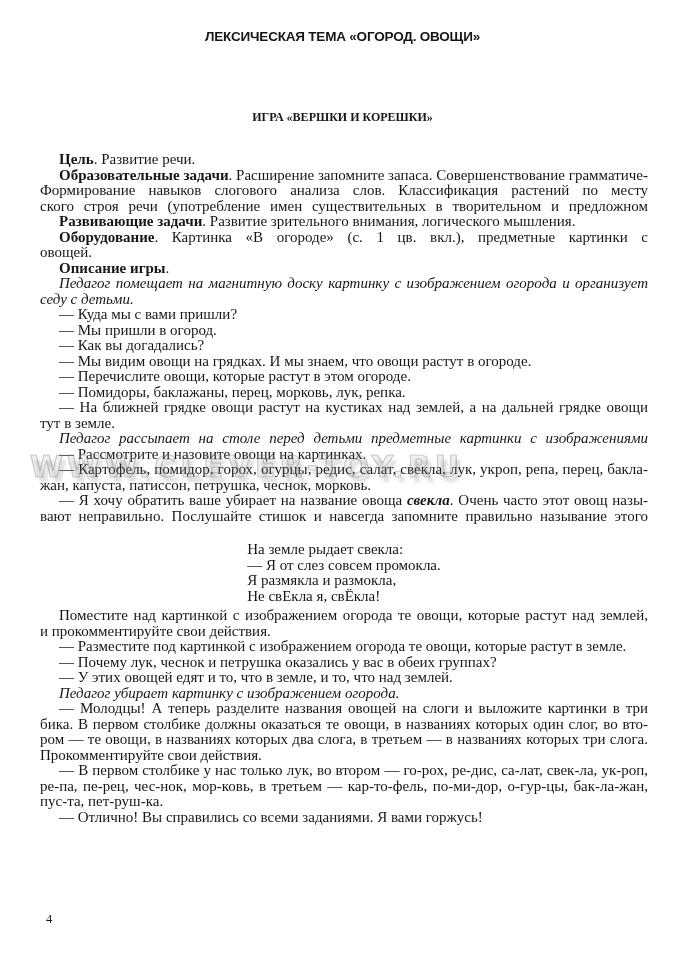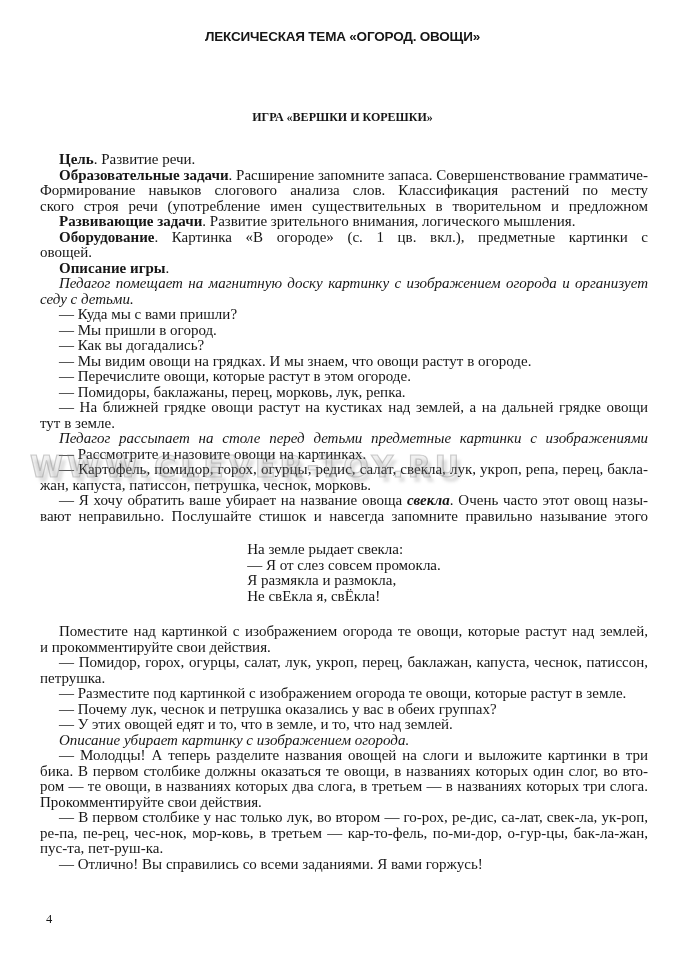--- a/index.html
+++ b/index.html
@@ -19,21 +19,21 @@
   }
   .body-text {
     position:absolute; left:40px; top:152px; width:608px;
     font-size:15px; line-height:15.5px;
   }
   .para { margin:0; }
   .line { height:15.5px; overflow:hidden; }
   .line.j { text-align:justify; text-align-last:justify; }
   .line.j::after { content:""; display:inline-block; width:100%; height:0; }
   .para > .line:first-child { text-indent:19px; }
-  .para.poem { display:table; margin:18px auto 20px auto; }
+  .para.poem { display:table; margin:18px auto 4px auto; }
   .para.poem > .line { text-indent:0; }
   .b  { font-weight:bold; }
   .i  { font-style:italic; }
   .bi { font-weight:bold; font-style:italic; }
   .watermark {
     position:absolute; left:30px; top:452px; white-space:nowrap;
     font-family:"DejaVu Sans", sans-serif; font-weight:bold;
     font-size:30px; letter-spacing:4px; line-height:1;
     color:rgba(120,120,120,0.10);
     -webkit-text-stroke:1.2px rgba(125,125,125,0.38);
@@ -111,34 +111,30 @@
         <div class="line"><span>На земле рыдает свекла:</span></div>
         <div class="line"><span>— Я от слез совсем промокла.</span></div>
         <div class="line"><span>Я размякла и размокла,</span></div>
         <div class="line"><span>Не свЕкла я, свЁкла!</span></div>
       </div>
       <div class="para">
         <div class="line j"><span>Поместите над картинкой с изображением огорода те овощи, которые растут над землей,</span></div>
         <div class="line"><span>и прокомментируйте свои действия.</span></div>
       </div>
       <div class="para">
-        <div class="line j"><span>— Помидор, горох, огурцы, салат, лук, укроп, перец, баклажан, капуста, чеснок, патиссон,</span></div>
-        <div class="line"><span>петрушка.</span></div>
-      </div>
-      <div class="para">
         <div class="line"><span>— Разместите под картинкой с изображением огорода те овощи, которые растут в земле.</span></div>
       </div>
       <div class="para">
         <div class="line"><span>— Почему лук, чеснок и петрушка оказались у вас в обеих группах?</span></div>
       </div>
       <div class="para">
         <div class="line"><span>— У этих овощей едят и то, что в земле, и то, что над землей.</span></div>
       </div>
       <div class="para">
-        <div class="line"><span class="i">Описание убирает картинку с изображением огорода.</span></div>
+        <div class="line"><span class="i">Педагог убирает картинку с изображением огорода.</span></div>
       </div>
       <div class="para">
         <div class="line j"><span>— Молодцы! А теперь разделите названия овощей на слоги и выложите картинки в три стол-</span></div>
         <div class="line j"><span>бика. В первом столбике должны оказаться те овощи, в названиях которых один слог, во вто-</span></div>
         <div class="line j"><span>ром — те овощи, в названиях которых два слога, в третьем — в названиях которых три слога.</span></div>
         <div class="line"><span>Прокомментируйте свои действия.</span></div>
       </div>
       <div class="para">
         <div class="line j"><span>— В первом столбике у нас только лук, во втором — го-рох, ре-дис, са-лат, свек-ла, ук-роп,</span></div>
         <div class="line j"><span>ре-па, пе-рец, чес-нок, мор-ковь, в третьем — кар-то-фель, по-ми-дор, о-гур-цы, бак-ла-жан, ка-</span></div>

